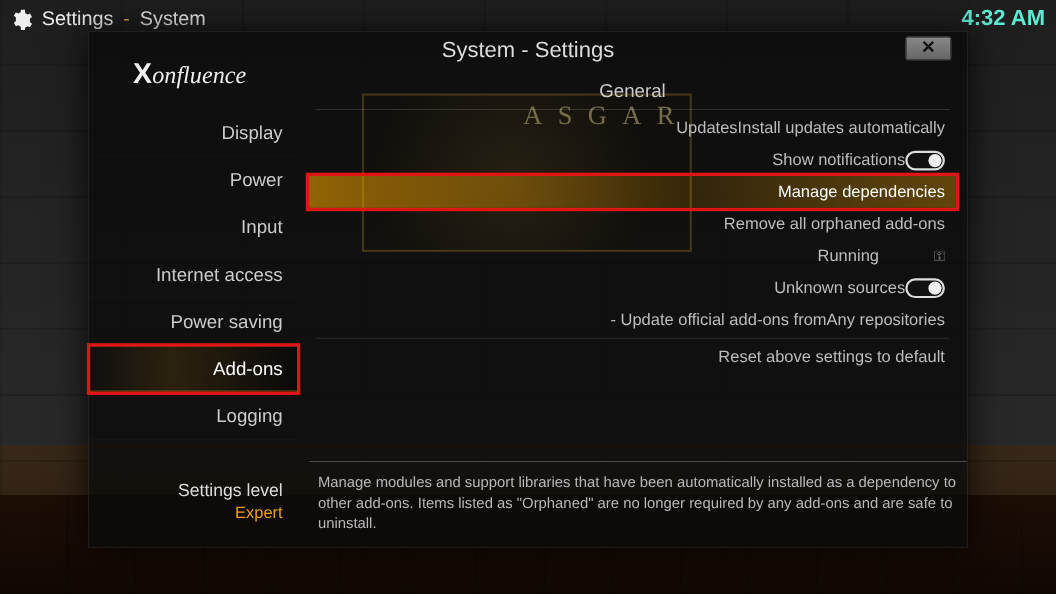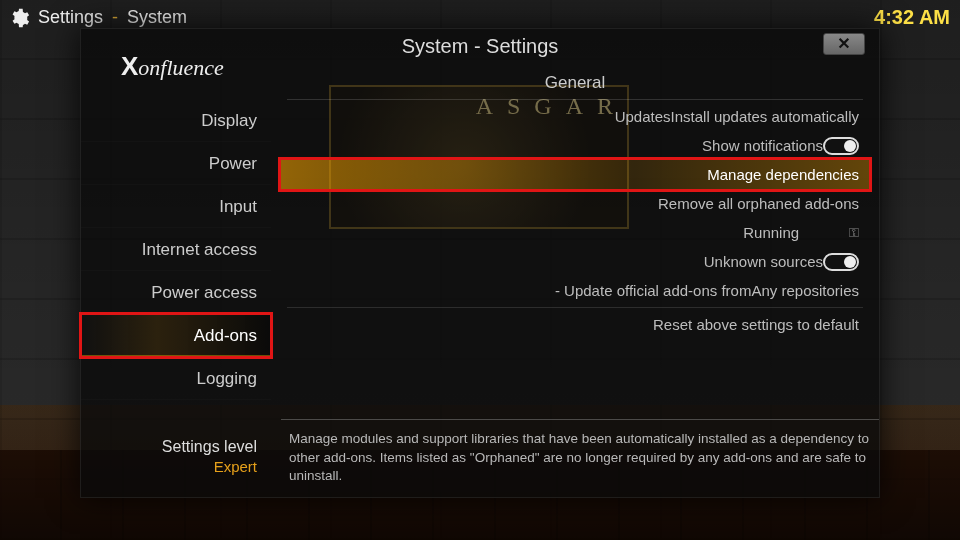--- a/index.html
+++ b/index.html
@@ -35,21 +35,21 @@
   .topbar {
     position: absolute; top: 6px; left: 8px; right: 10px;
     display: flex; align-items: center; justify-content: space-between;
     color: #eee; font-size: 18px;
   }
   .topbar-left { display: flex; align-items: center; gap: 8px; }
   .gear {
     width: 22px; height: 22px; display:inline-block;
   }
   .bc-sep { color: #d8a838; margin: 0 4px; }
-  .clock { font-weight: bold; font-size: 20px; color: #fde047; }
+  .clock { font-weight: bold; font-size: 20px; color: #5eead4; }
 
   .panel {
     position: absolute;
     left: 80px; top: 28px;
     width: 800px; height: 470px;
     background: rgba(10,10,10,0.78);
     border: 1px solid rgba(255,255,255,0.08);
     box-shadow: 0 0 30px rgba(0,0,0,0.8);
   }
   .panel-header {
@@ -188,21 +188,21 @@
 
   <div class="thumb-box">
     <div class="thumb-title">ASGAR</div>
   </div>
 
   <div class="sidebar">
     <div class="side-item"><span>Display</span></div>
     <div class="side-item"><span>Power</span></div>
     <div class="side-item"><span>Input</span></div>
     <div class="side-item"><span>Internet access</span></div>
-    <div class="side-item"><span>Power access</span></div>
+    <div class="side-item"><span>Power saving</span></div>
     <div class="side-item selected red-box"><span>Add-ons</span></div>
     <div class="side-item"><span>Logging</span></div>
   </div>
 
   <div class="settings-level">
     <span>Settings level</span>
     <span class="val">Expert</span>
   </div>
 
   <div class="content">

